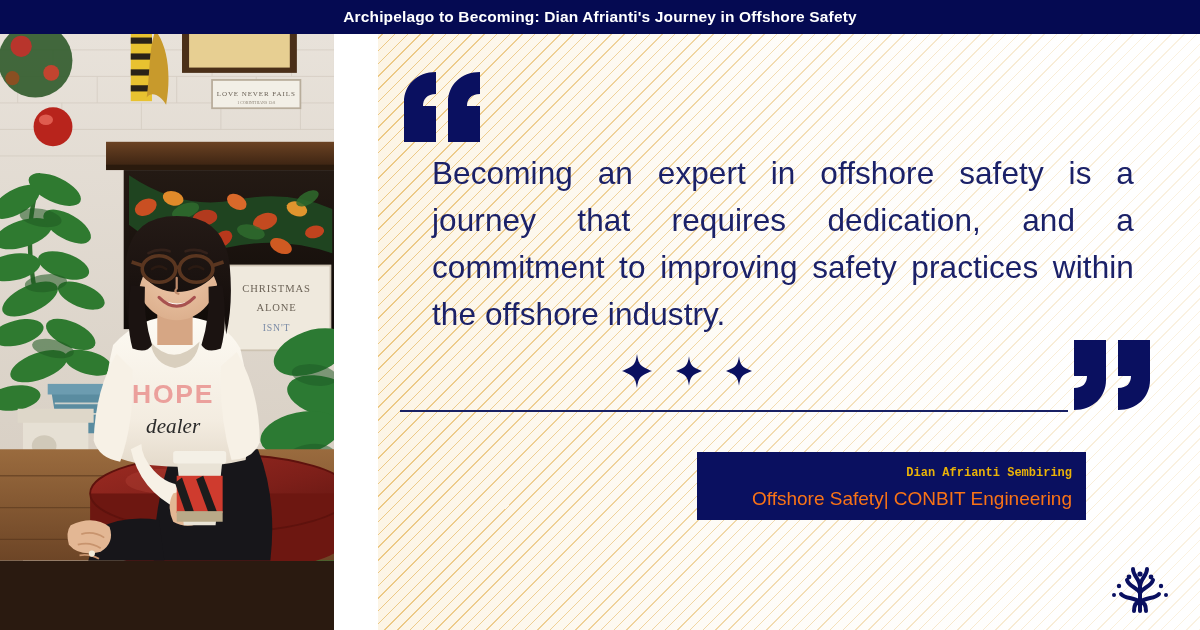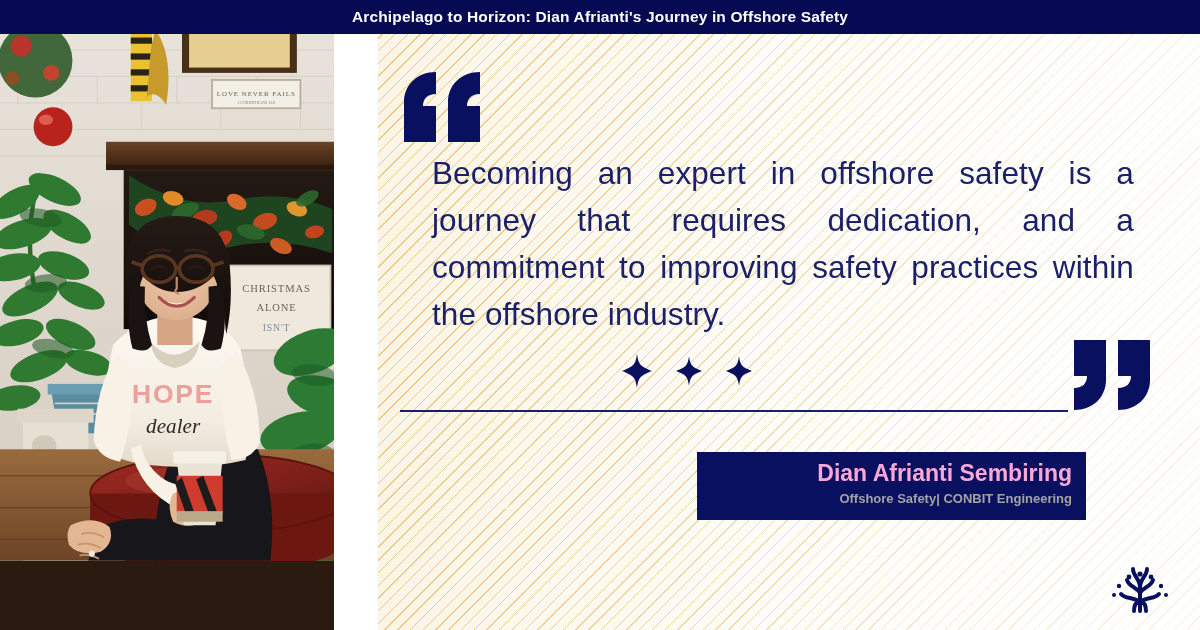--- a/index.html
+++ b/index.html
@@ -123,50 +123,50 @@
     position:absolute;
     left:697px; top:452px;
     width:389px; height:68px;
     background:#0a1060;
     display:flex; flex-direction:column;
     align-items:flex-end; justify-content:center;
     padding:0 14px 0 18px;
     z-index:20;
   }
   .attrib-name {
-    color:#f9a8d4;
-    font-size:23px; font-weight:bold;
+    color:#eab308;
+    font-size:12px; font-weight:bold;
     line-height:25px;
     white-space:nowrap;
-    font-family:Liberation Sans, sans-serif;
+    font-family:Liberation Mono, monospace;
   }
   .attrib-role {
-    color:#a3a3a3;
-    font-size:13px; font-weight:bold;
+    color:#f97316;
+    font-size:19px; font-weight:normal;
     line-height:25px;
     white-space:nowrap;
     font-family:"Liberation Sans", sans-serif;
   }
 
   
   .logo {
     position:absolute;
     left:1108px; top:557px;
     width:64px; height:56px;
     z-index:20;
   }
   .logo svg { display:block; }
 </style>
 </head>
 <body>
 
 <div class="poster">
 
   <div class="titlebar">
-    <div class="titlebar-text">Archipelago to Horizon: Dian Afrianti's Journey in Offshore Safety</div>
+    <div class="titlebar-text">Archipelago to Becoming: Dian Afrianti's Journey in Offshore Safety</div>
   </div>
 
   <div class="photo-panel">
     <svg class="photo-canvas" viewBox="0 0 378 596" preserveAspectRatio="xMidYMid slice">
       <defs>
         <linearGradient id="wallG" x1="0" y1="0" x2="0" y2="1">
           <stop offset="0%" stop-color="#e8e2da"></stop>
           <stop offset="100%" stop-color="#d5ccc0"></stop>
         </linearGradient>
         <linearGradient id="floorG" x1="0" y1="0" x2="0" y2="1">

